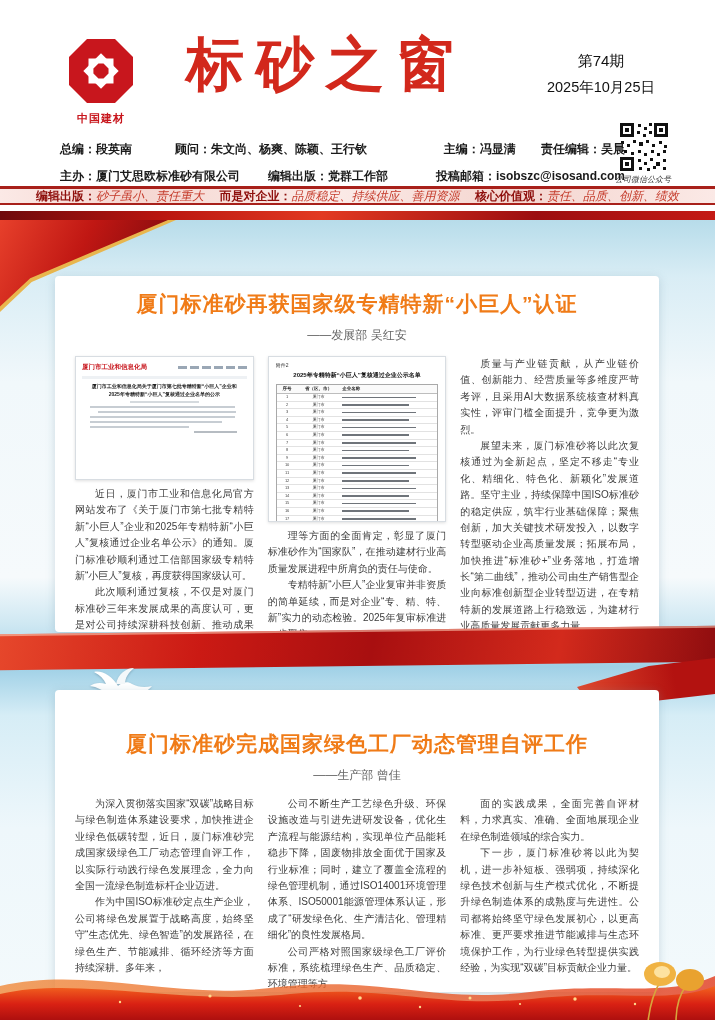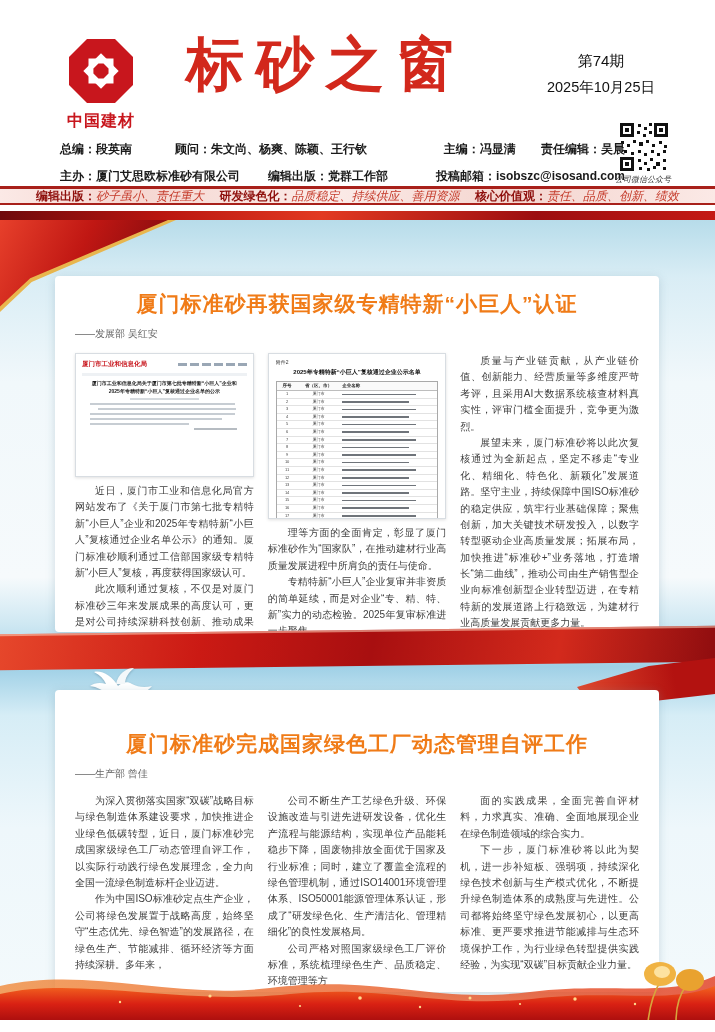--- a/index.html
+++ b/index.html
@@ -1,21 +1,21 @@
 <!DOCTYPE html>
 <html><head>
 <meta charset="utf-8">
 <style>
   html,body{margin:0;padding:0;background:#fff;}
   .page{position:relative;width:715px;height:1032px;overflow:hidden;background:#fff;
         font-family:"Liberation Sans",sans-serif;}
   
   .hdr{position:absolute;left:0;top:0;right:0;height:186px;background:#fff;}
   .logo{position:absolute;left:60px;top:38px;width:82px;text-align:center;}
-  .logo-text{color:#c8161d;font-weight:bold;font-size:16px;margin-top:3px;letter-spacing:1px;}
+  .logo-text{color:#c8161d;font-weight:bold;font-size:11px;margin-top:3px;letter-spacing:1px;}
   .masthead{position:absolute;left:148px;top:26px;width:356px;text-align:center;
             font-family:"DejaVu Serif",serif;font-weight:bold;
             font-size:58px;color:#d2281c;letter-spacing:12px;white-space:nowrap;}
   .issue{position:absolute;right:44px;top:52px;width:140px;text-align:center;
          font-size:15px;color:#111;}
   .issue .d2{margin-top:7px;font-size:14.5px;}
   .qr{position:absolute;right:46px;top:122px;width:50px;height:50px;}
   .qr-cap{position:absolute;right:34px;top:174px;width:76px;text-align:center;
           font-size:8px;color:#333;font-style:italic;}
   .info{position:absolute;left:60px;top:141px;width:565px;font-size:12px;
@@ -41,21 +41,21 @@
                clip-path:polygon(0 0,100% 0,18% 62%,0 92%);}
   .corner-red{position:absolute;left:0;top:0;width:168px;height:94px;
               background:linear-gradient(115deg,#e7402b 0%,#c01713 45%,#8f0d0f 80%);
               clip-path:polygon(0 0,100% 0,18% 62%,0 92%);}
   
   .card{position:absolute;left:55px;width:604px;background:#fff;border-radius:4px;
         box-shadow:0 2px 10px rgba(110,145,165,.3);box-sizing:border-box;}
   .card1{top:56px;height:356px;padding:14px 20px 0;}
   .card2{top:470px;height:302px;padding:40px 20px 0;}
   .atitle{font-size:21px;font-weight:bold;color:#f07b17;text-align:center;letter-spacing:1px;}
-  .byline{font-size:10px;color:#666;text-align:left;margin-top:9px;}
+  .byline{font-size:12px;color:#666;text-align:center;margin-top:9px;}
   .cols{display:flex;gap:14px;margin-top:12px;}
   .col{flex:1;min-width:0;font-size:10px;line-height:1.64;color:#3c3c3c;text-align:justify;}
   .col p{margin:0;text-indent:2em;}
   
   .fig{border:1px solid #d8dde2;background:#fff;box-shadow:0 1px 3px rgba(0,0,0,.13);}
   .fig1{height:124px;margin-bottom:6px;padding:5px 6px;box-sizing:border-box;overflow:hidden;}
   .f1-head{display:flex;align-items:center;gap:4px;}
   .f1-site{color:#c8161d;font-weight:bold;font-size:6.5px;white-space:nowrap;}
   .f1-nav{display:flex;gap:3px;margin-left:auto;}
   .f1-nav i{width:9px;height:2.5px;background:#9aa7b5;}
@@ -175,21 +175,21 @@
         <span>投稿邮箱：isobszc@isosand.com</span>
       </div>
     </div>
   </div>
 
   <div class="banner">
     <span class="bseg">
       <span class="blab">编辑出版：</span><span class="bval">砂子虽小、责任重大</span>
     </span>
     <span class="bseg">
-      <span class="blab">研发绿色化：</span><span class="bval">品质稳定、持续供应、善用资源</span>
+      <span class="blab">而是对企业：</span><span class="bval">品质稳定、持续供应、善用资源</span>
     </span>
     <span class="bseg">
       <span class="blab">核心价值观：</span><span class="bval">责任、品质、创新、绩效</span>
     </span>
   </div>
   <div class="redbar"></div>
 
   <div class="main">
     <div class="corner-gold"></div>
     <div class="corner-red"></div>

